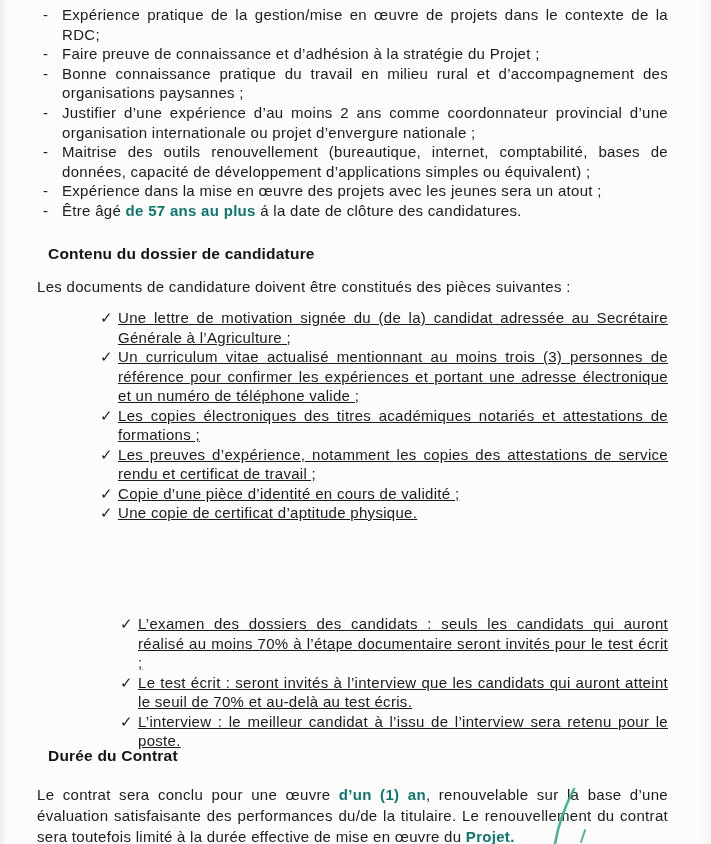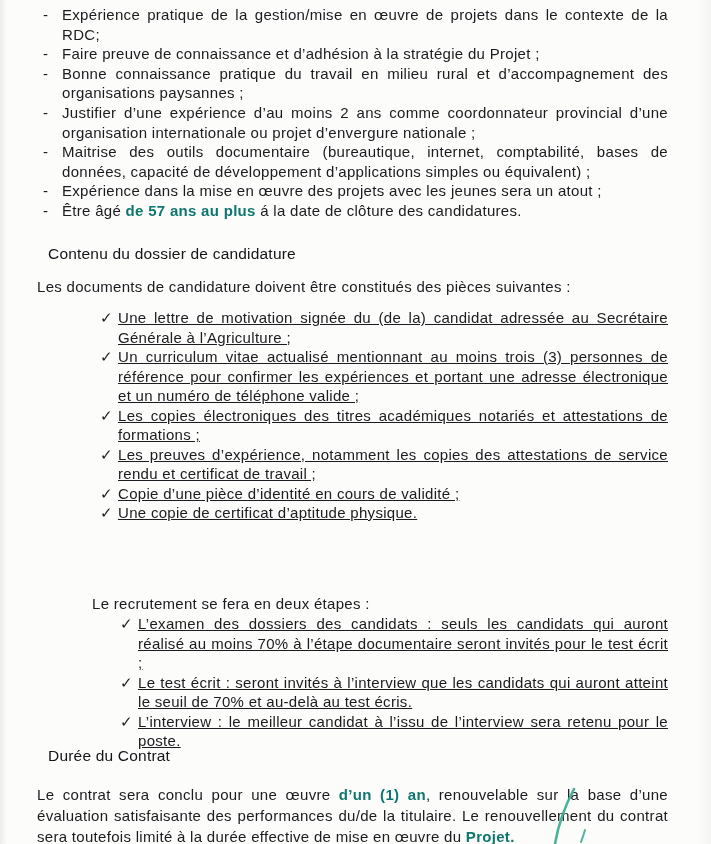--- a/index.html
+++ b/index.html
@@ -32,21 +32,21 @@
   .intro-bullets {
     position: absolute; top: 5px; left: 43px; width: 625px;
     line-height: 19.6px;
   }
   .intro-bullets li { display: flex; }
   .intro-bullets .marker { flex: 0 0 19px; }
   .intro-bullets .txt { flex: 1; text-align: justify; }
 
   .heading {
     position: absolute; left: 48px;
-    font-size: 15.5px; font-weight: normal; color: #141419;
+    font-size: 15.5px; font-weight: bold; color: #141419;
     letter-spacing: 0.2px;
   }
   #heading-dossier  { top: 245px; }
   #heading-process  { top: 564px; }
   #heading-contract { top: 747px; }
 
   .lead {
     position: absolute; top: 277px; left: 37px; width: 631px;
     line-height: 19.5px;
   }
@@ -95,21 +95,21 @@
     <li>
       <span class="marker">-</span>
       <span class="txt">Bonne connaissance pratique du travail en milieu rural et d’accompagnement des organisations paysannes ;</span>
     </li>
     <li>
       <span class="marker">-</span>
       <span class="txt">Justifier d’une expérience d’au moins 2 ans comme coordonnateur provincial d’une organisation internationale ou projet d’envergure nationale ;</span>
     </li>
     <li>
       <span class="marker">-</span>
-      <span class="txt">Maitrise des outils documentaire (bureautique, internet, comptabilité, bases de données, capacité de développement d’applications simples ou équivalent) ;</span>
+      <span class="txt">Maitrise des outils renouvellement (bureautique, internet, comptabilité, bases de données, capacité de développement d’applications simples ou équivalent) ;</span>
     </li>
     <li>
       <span class="marker">-</span>
       <span class="txt">Expérience dans la mise en œuvre des projets avec les jeunes sera un atout ;</span>
     </li>
     <li>
       <span class="marker">-</span>
       <span class="txt"><span>Être âgé </span><b>de 57 ans au plus</b><span> á la date de clôture des candidatures.</span></span>
     </li>
   </ul>
@@ -139,21 +139,20 @@
       <span class="check">✓</span>
       <span class="txt">Copie d’une pièce d’identité en cours de validité ;</span>
     </li>
     <li>
       <span class="check">✓</span>
       <span class="txt">Une copie de certificat d’aptitude physique.</span>
     </li>
   </ul>
 
 
-  <p class="steps-intro">Le recrutement se fera en deux étapes :</p>
 
   <ul class="checklist" id="checklist-process">
     <li>
       <span class="check">✓</span>
       <span class="txt">L’examen des dossiers des candidats : seuls les candidats qui auront réalisé au moins 70% à l’étape documentaire seront invités pour le test écrit ;</span>
     </li>
     <li>
       <span class="check">✓</span>
       <span class="txt">Le test écrit : seront invités à l’interview que les candidats qui auront atteint le seuil de 70% et au-delà au test écris.</span>
     </li>

